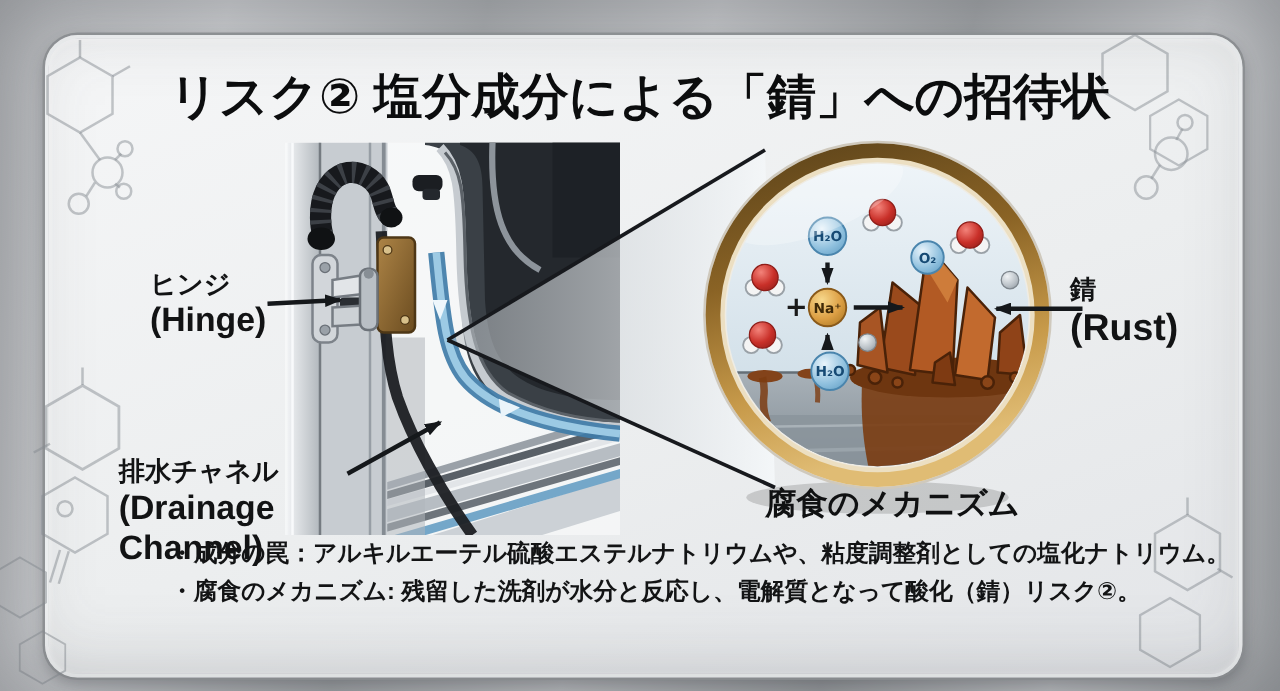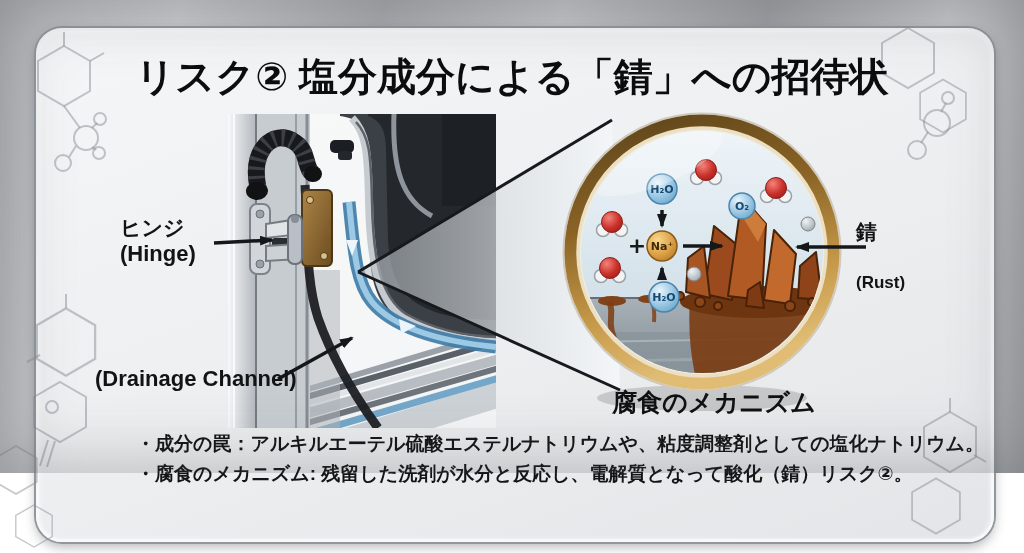--- a/index.html
+++ b/index.html
@@ -1,35 +1,35 @@
 <!DOCTYPE html>
 <html><head>
 <meta charset="utf-8">
 <style>
   html,body{margin:0;padding:0;}
   body{width:1024px;height:553px;overflow:hidden;font-family:"Liberation Sans","DejaVu Sans",sans-serif;}
-  .stage{position:relative;width:1024px;height:473px;
+  .stage{position:relative;width:1024px;height:553px;
     background:linear-gradient(103deg,#b4b6b9 0%,#c9cbce 16%,#a7aaad 34%,#c3c5c8 50%,#9da0a3 68%,#c5c7ca 84%,#a2a5a8 100%);}
   .stage::after{content:"";position:absolute;inset:0;pointer-events:none;
     box-shadow:inset 0 0 70px rgba(70,74,78,.38);}
   .panel{position:absolute;left:36px;top:28px;width:952px;height:508px;border-radius:26px;
     background:linear-gradient(160deg,#f5f6f7 0%,#eceeef 55%,#e3e5e8 100%);
     border:3px solid #f6f8f9;
     box-shadow:0 0 0 2px #94979a,0 5px 12px rgba(40,44,48,.35),inset 0 1px 5px rgba(255,255,255,.85);}
   svg{position:absolute;left:0;top:0;}
   .title{position:absolute;left:40px;top:50px;width:944px;margin:0;text-align:center;
     font-size:39px;font-weight:800;color:#0c0d0e;letter-spacing:0px;}
   .lbl{position:absolute;color:#121314;font-weight:700;line-height:1.18;}
   .lbl .jp{font-size:21px;}
-  .lbl .en{font-size:22px;}
+  .lbl .en{font-size:27px;}
   .hinge-label{left:120px;top:216px;width:120px;}
   .drainage-label{left:95px;top:366px;width:212px;}
   .rust-label{left:856px;top:220px;width:116px;}
   .rust-label .jp{font-size:21px;}
-  .rust-label .en{font-size:17px;margin-top:28px;}
+  .rust-label .en{font-size:30px;}
   .lens-caption{position:absolute;left:594px;top:386px;width:240px;text-align:center;
     font-size:25px;font-weight:800;color:#101112;}
   .bullets{position:absolute;left:136px;top:429px;width:806px;}
   .bullet{font-size:19px;font-weight:700;color:#131415;line-height:30px;white-space:nowrap;}
 </style>
 </head>
 <body>
 
 <div class="stage">
 
@@ -285,20 +285,21 @@
       <line x1="866" y1="247" x2="797" y2="247" stroke="#15181b" stroke-width="3.5" marker-end="url(#ah)"></line>
     </g>
   </svg>
 
   <div class="lbl hinge-label">
     <div class="jp">ヒンジ</div>
     <div class="en">(Hinge)</div>
   </div>
 
   <div class="lbl drainage-label">
+    <div class="jp">排水チャネル</div>
     <div class="en">(Drainage Channel)</div>
   </div>
 
   <div class="lbl rust-label">
     <div class="jp">錆</div>
     <div class="en">(Rust)</div>
   </div>
 
   <div class="lens-caption">腐食のメカニズム</div>
 

